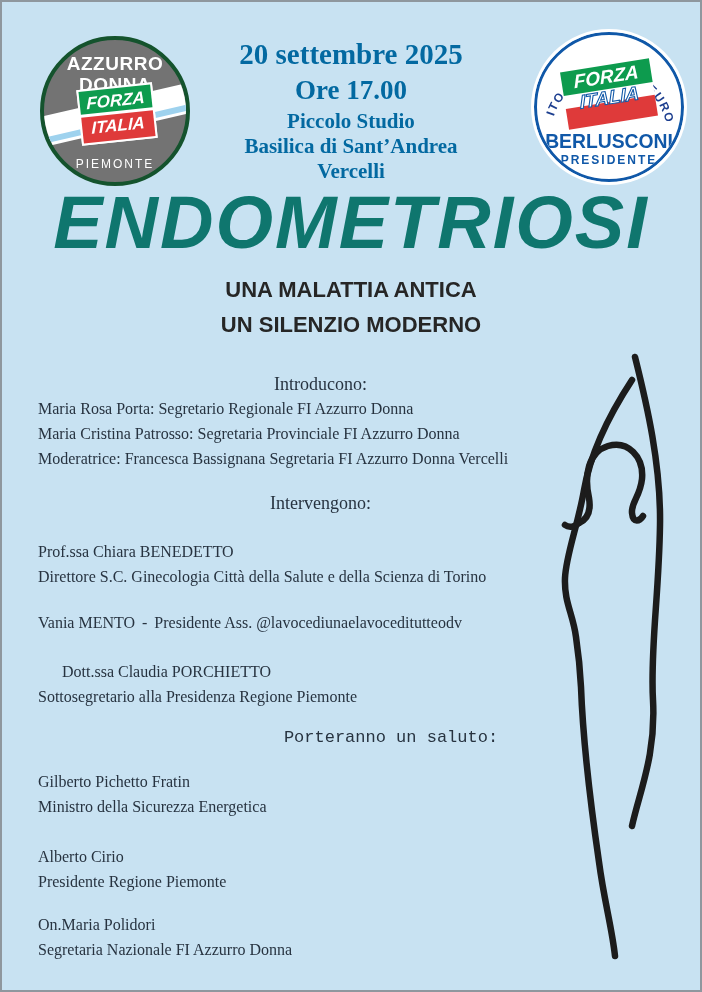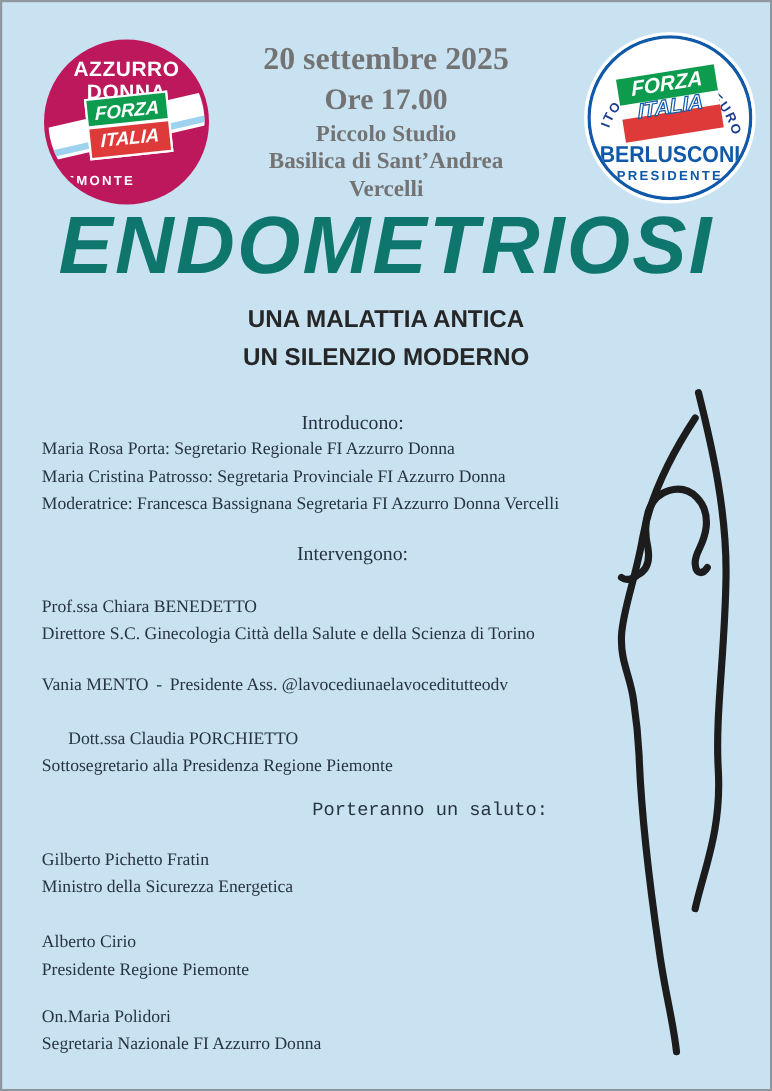--- a/index.html
+++ b/index.html
@@ -3,38 +3,38 @@
 <meta charset="utf-8">
 <style>
   html,body{margin:0;padding:0;background:#e8e8e8;}
   .poster{
     position:relative;width:698px;height:988px;margin:0 auto;
     background:#c8e2f2;border:2px solid #8f979e;overflow:hidden;
     font-family:"Liberation Serif","DejaVu Serif",serif;color:#273340;
   }
   
   .logo-left{position:absolute;left:38px;top:34px;width:150px;height:150px;}
-  .ld-circle{position:relative;width:142px;height:142px;border:4px solid #be185d;
-    border-radius:50%;background:#be185d;overflow:hidden;}
+  .ld-circle{position:relative;width:142px;height:142px;border:4px solid #14532d;
+    border-radius:50%;background:#737373;overflow:hidden;}
   .ld-stripe{position:absolute;left:-20%;top:60px;width:140%;height:30px;
     background:#ffffff;transform:rotate(-13deg);}
   .ld-stripe-inner{position:absolute;left:0;bottom:3px;width:100%;height:6px;background:#9ed2ee;}
   .ld-name{position:absolute;top:13px;width:100%;text-align:center;color:#fff;
     font-family:"Liberation Sans","DejaVu Sans",sans-serif;font-weight:bold;
     font-size:19px;line-height:21px;letter-spacing:.5px;}
   .ld-flag{position:absolute;left:50%;top:46px;width:72px;height:52px;margin-left:-36px;
     transform:rotate(-6deg);border:2px solid #fff;background:#fff;}
   .ld-flag .band-green{position:absolute;top:0;left:0;width:100%;height:23px;background:#0d9b4e;}
   .ld-flag .band-red{position:absolute;bottom:0;left:0;width:100%;height:26px;background:#df3a3a;}
   .flag-word{position:absolute;width:100%;text-align:center;color:#fff;
     font-family:"Liberation Sans","DejaVu Sans",sans-serif;font-weight:bold;font-style:italic;
     font-size:17px;line-height:17px;transform:skewX(-6deg);}
   .ld-flag .w1{top:4px;} .ld-flag .w2{top:29px;}
-  .ld-region{position:absolute;bottom:11px;width:100%;text-align:left;color:#fff;
-    font-family:"Liberation Sans","DejaVu Sans",sans-serif;font-weight:bold;
+  .ld-region{position:absolute;bottom:11px;width:100%;text-align:center;color:#fff;
+    font-family:"Liberation Sans","DejaVu Sans",sans-serif;font-weight:normal;
     font-size:12px;letter-spacing:2px;}
   
   .logo-right{position:absolute;left:532px;top:30px;width:154px;height:154px;}
   .lr-circle{position:relative;width:144px;height:144px;border:3px solid #1058a8;
     outline:3px solid #fff;border-radius:50%;background:#ffffff;overflow:hidden;}
   .lr-arc{position:absolute;left:0;top:0;width:144px;height:144px;}
   .lr-arc text{fill:#1c3e8f;font-family:"Liberation Sans","DejaVu Sans",sans-serif;
     font-weight:bold;font-size:12px;letter-spacing:1.5px;}
   .lr-flag{position:absolute;left:50%;top:30px;width:90px;height:58px;margin-left:-45px;
     transform:rotate(-9deg);background:#fff;}
@@ -43,21 +43,21 @@
   .lr-flag .w1{top:2px;font-size:19px;line-height:19px;}
   .lr-flag .w2{top:23px;font-size:19px;line-height:19px;color:#fff;
     -webkit-text-stroke:1.1px #1058a8;}
   .lr-name{position:absolute;top:94px;width:100%;text-align:center;color:#1058a8;
     font-family:"Liberation Sans","DejaVu Sans",sans-serif;font-weight:bold;
     font-size:21px;transform:scaleX(.92);}
   .lr-role{position:absolute;top:118px;width:100%;text-align:center;color:#1058a8;
     font-family:"Liberation Sans","DejaVu Sans",sans-serif;font-weight:bold;
     font-size:12px;letter-spacing:2px;}
   
-  .hline{position:absolute;left:0;width:100%;text-align:center;font-weight:bold;color:#737373;}
+  .hline{position:absolute;left:0;width:100%;text-align:center;font-weight:bold;color:#0369a1;}
   .h-date{top:36px;font-size:29px;}
   .h-time{top:73px;font-size:27px;}
   .h-v1{top:107px;font-size:21px;text-align:center;}
   .h-v2{top:132px;font-size:21px;}
   .h-v3{top:157px;font-size:21px;}
   
   .title{position:absolute;left:0;top:184px;width:100%;text-align:center;
     font-family:"Liberation Sans","DejaVu Sans",sans-serif;font-weight:bold;font-style:italic;
     font-size:74px;line-height:1;letter-spacing:2px;color:#0f766e;}
   .sub{position:absolute;left:0;width:100%;text-align:center;

